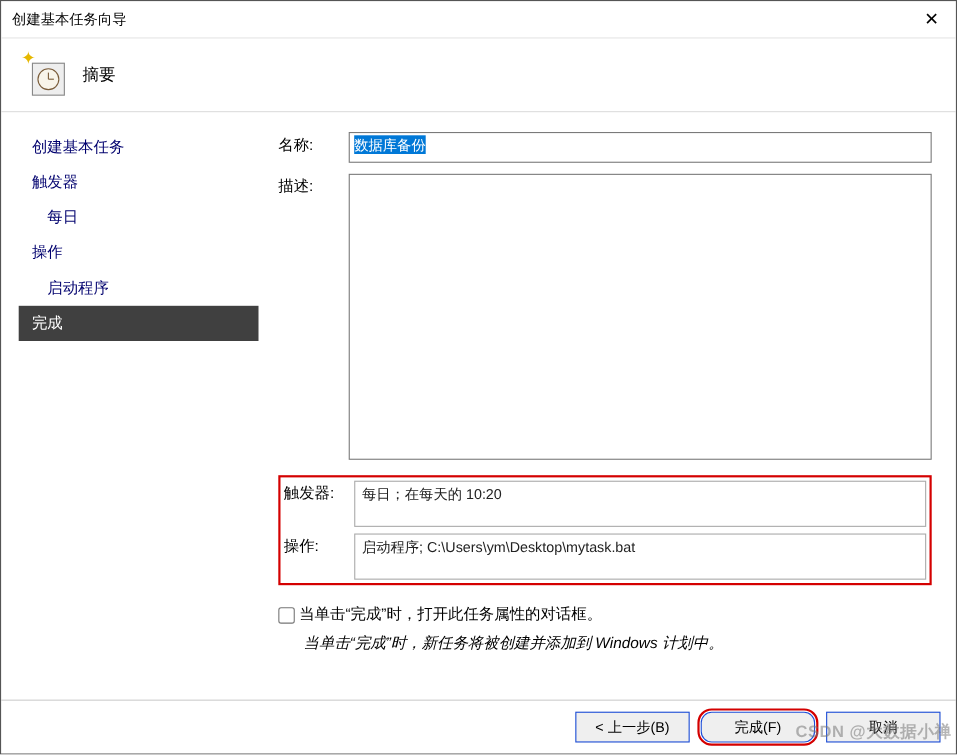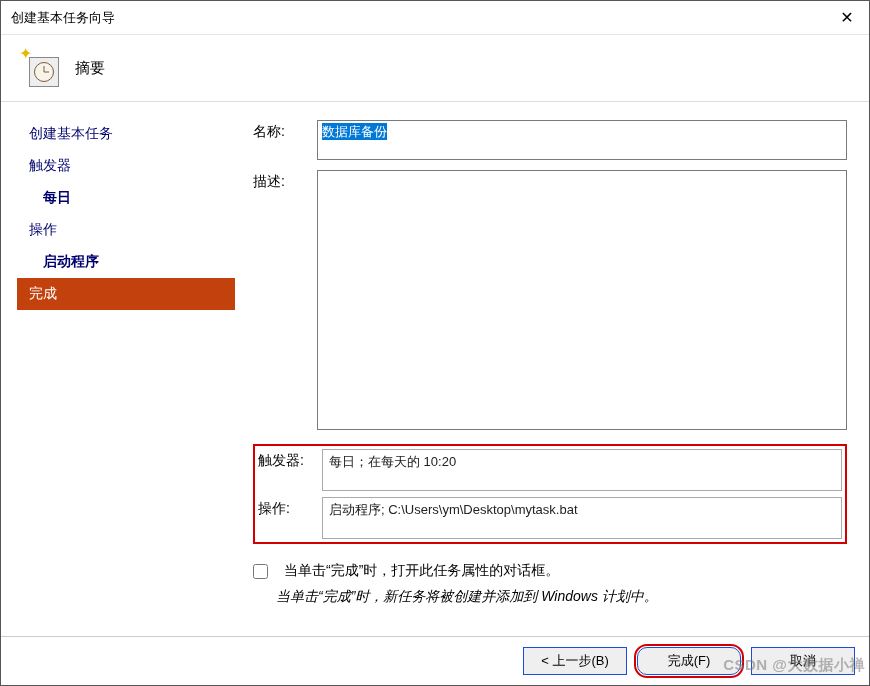--- a/index.html
+++ b/index.html
@@ -94,23 +94,23 @@
   .sidebar {
     width: 218px;
     padding-top: 16px;
     font-size: 14px;
   }
   .sidebar .item {
     padding: 7px 0 7px 12px;
     cursor: pointer;
     color: #00006e;
   }
-  .sidebar .item.sub { padding-left: 26px; font-weight: bold; }
+  .sidebar .item.sub { padding-left: 26px; }
   .sidebar .item.active {
-    background: #c2410c;
+    background: #404040;
     color: #fff;
   }
   .sidebar .item a { text-decoration: none; color: inherit; }
 
   .main {
     flex: 1;
     padding: 18px 22px 0 18px;
     position: relative;
     display: flex;
     flex-direction: column;
@@ -122,21 +122,21 @@
   }
   .form-label {
     width: 64px;
     padding-top: 3px;
     font-size: 14px;
     flex: 0 0 auto;
   }
   .text-input {
     flex: 1;
     border: 1px solid #7a7a7a;
-    height: 40px;
+    height: 28px;
     padding: 2px 4px;
     font-family: inherit;
     font-size: 13px;
   }
   .text-input.highlight {
     background: #fff;
   }
   .text-input .sel {
     background: #0078d7;
     color: #fff;
@@ -162,21 +162,21 @@
     color: #222;
   }
   .red-box {
     border: 2px solid #d40000;
     padding: 3px;
     margin-top: 4px;
   }
   .checkbox-row {
     display: flex;
     align-items: center;
-    gap: 16px;
+    gap: 4px;
     margin-top: 18px;
     font-size: 14px;
   }
   .checkbox-row input[type=checkbox] {
     width: 15px; height: 15px;
     margin: 0;
   }
   .note {
     margin-top: 8px;
     margin-left: 23px;

